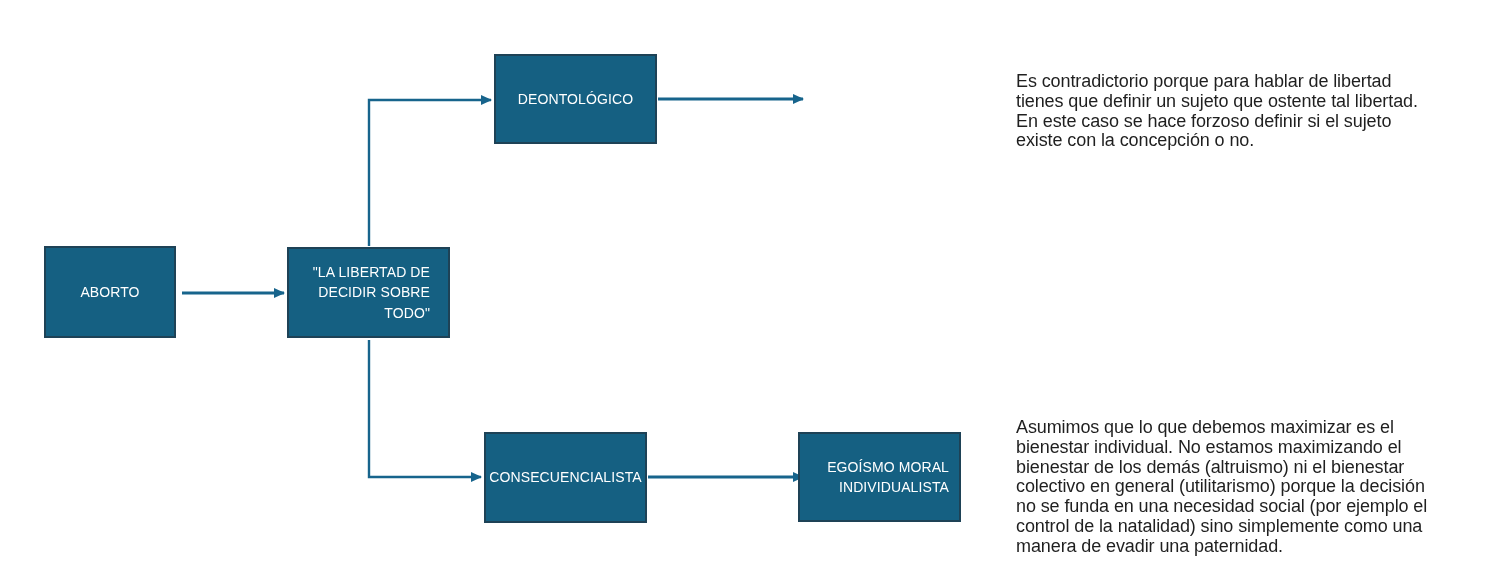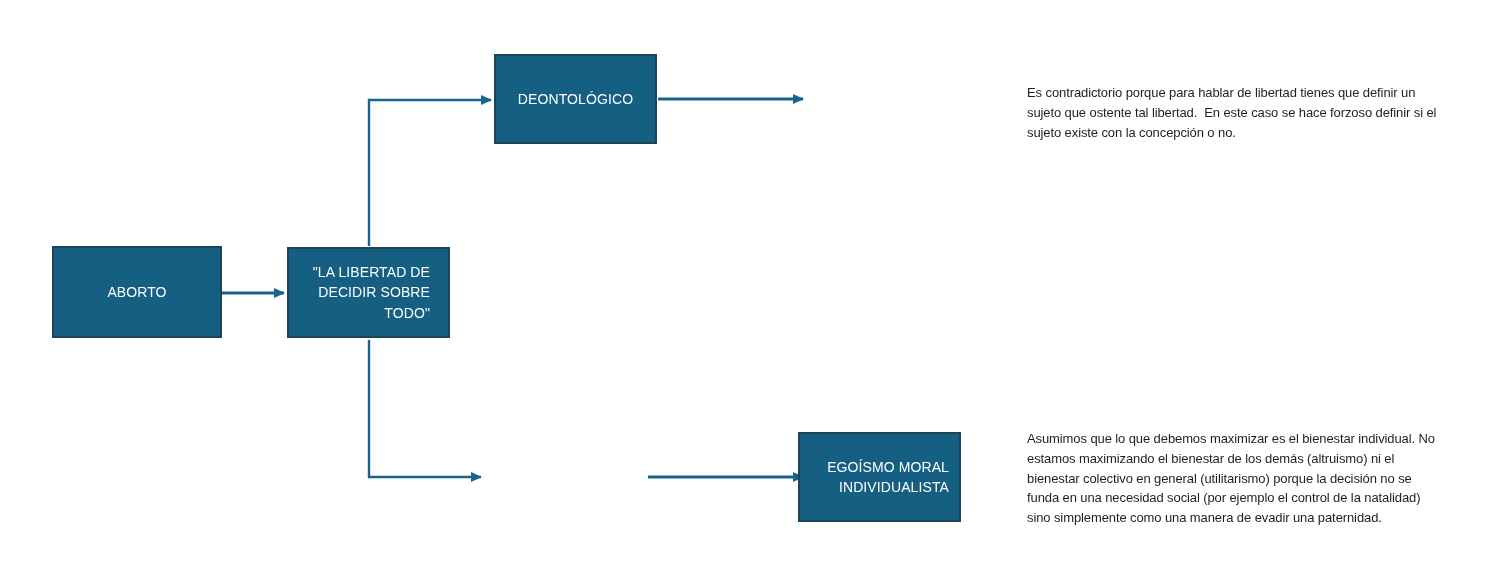--- a/index.html
+++ b/index.html
@@ -38,32 +38,32 @@
     color: var(--node-text, #ffffff);
     display: flex;
     align-items: center;
     justify-content: center;
     text-align: right;
     font-size: 14px;
     line-height: 1.45;
     letter-spacing: 0.1px;
   }
   .node .node-label { padding: 0 10px; }
-  #n-aborto            { left: 52px;  top: 246px; width: 170px; height: 92px; }
+  #n-aborto            { left: 44px;  top: 246px; width: 132px; height: 92px; }
   #n-libertad          { left: 287px; top: 247px; width: 163px; height: 91px; }
   #n-libertad .node-label { padding: 0 18px; }
   #n-deontologico      { left: 494px; top: 54px;  width: 163px; height: 90px; }
   #n-contradictorio    { left: 806px; top: 53px;  width: 163px; height: 91px; }
   #n-consecuencialista { left: 484px; top: 432px; width: 163px; height: 91px; }
   #n-egoismo           { left: 798px; top: 432px; width: 163px; height: 90px; }
   .note {
     position: absolute;
-    margin: 11px;
+    margin: 0;
     color: var(--annotation-text, #1f1f1f);
-    font-size: 13px;
+    font-size: 18px;
     line-height: 19.8px;
     letter-spacing: -0.1px;
     white-space: pre-wrap;
   }
   #note-contradictorio { left: 1016px; top: 72px;  width: 420px; }
   #note-egoismo        { left: 1016px; top: 418px; width: 420px; }
 </style>
 </head>
 <body>
 
@@ -88,20 +88,23 @@
 
   <div class="node" id="n-libertad">
     <span class="node-label">"LA LIBERTAD DE DECIDIR SOBRE TODO"</span>
   </div>
 
   <div class="node" id="n-deontologico">
     <span class="node-label">DEONTOLÓGICO</span>
   </div>
 
 
+  <div class="node" id="n-consecuencialista">
+    <span class="node-label">CONSECUENCIALISTA</span>
+  </div>
 
   <div class="node" id="n-egoismo">
     <span class="node-label">EGOÍSMO MORAL INDIVIDUALISTA</span>
   </div>
 
   <p class="note" id="note-contradictorio">Es contradictorio porque para hablar de libertad tienes que definir un sujeto que ostente tal libertad.  En este caso se hace forzoso definir si el sujeto existe con la concepción o no.</p>
 
   <p class="note" id="note-egoismo">Asumimos que lo que debemos maximizar es el bienestar individual. No estamos maximizando el bienestar de los demás (altruismo) ni el bienestar colectivo en general (utilitarismo) porque la decisión no se funda en una necesidad social (por ejemplo el control de la natalidad) sino simplemente como una manera de evadir una paternidad.</p>
 
 </div>

